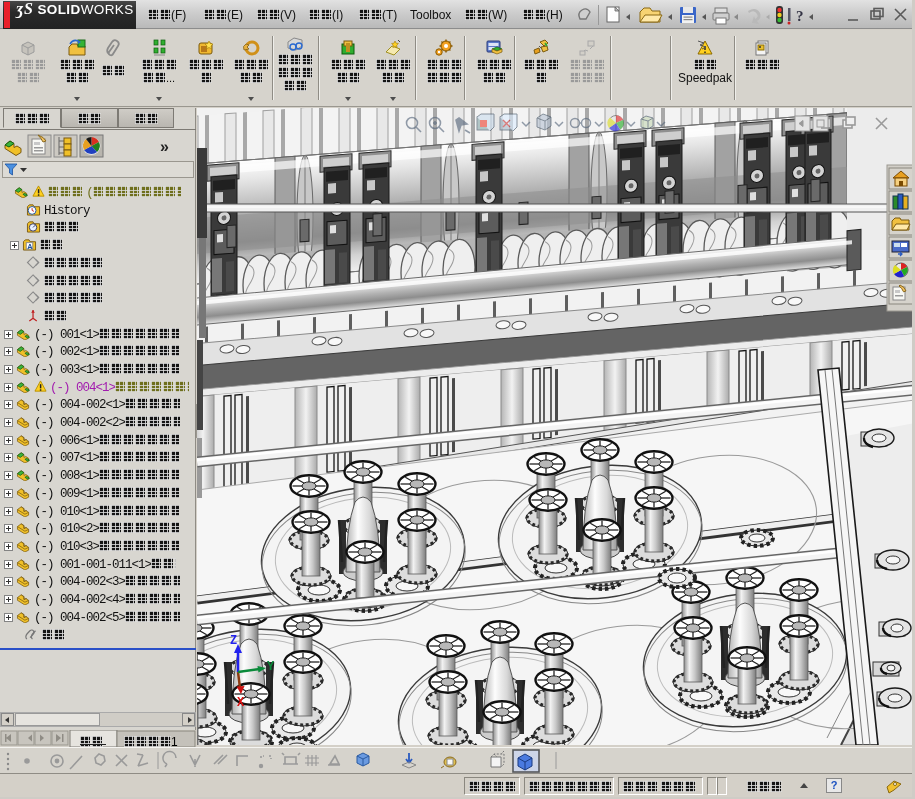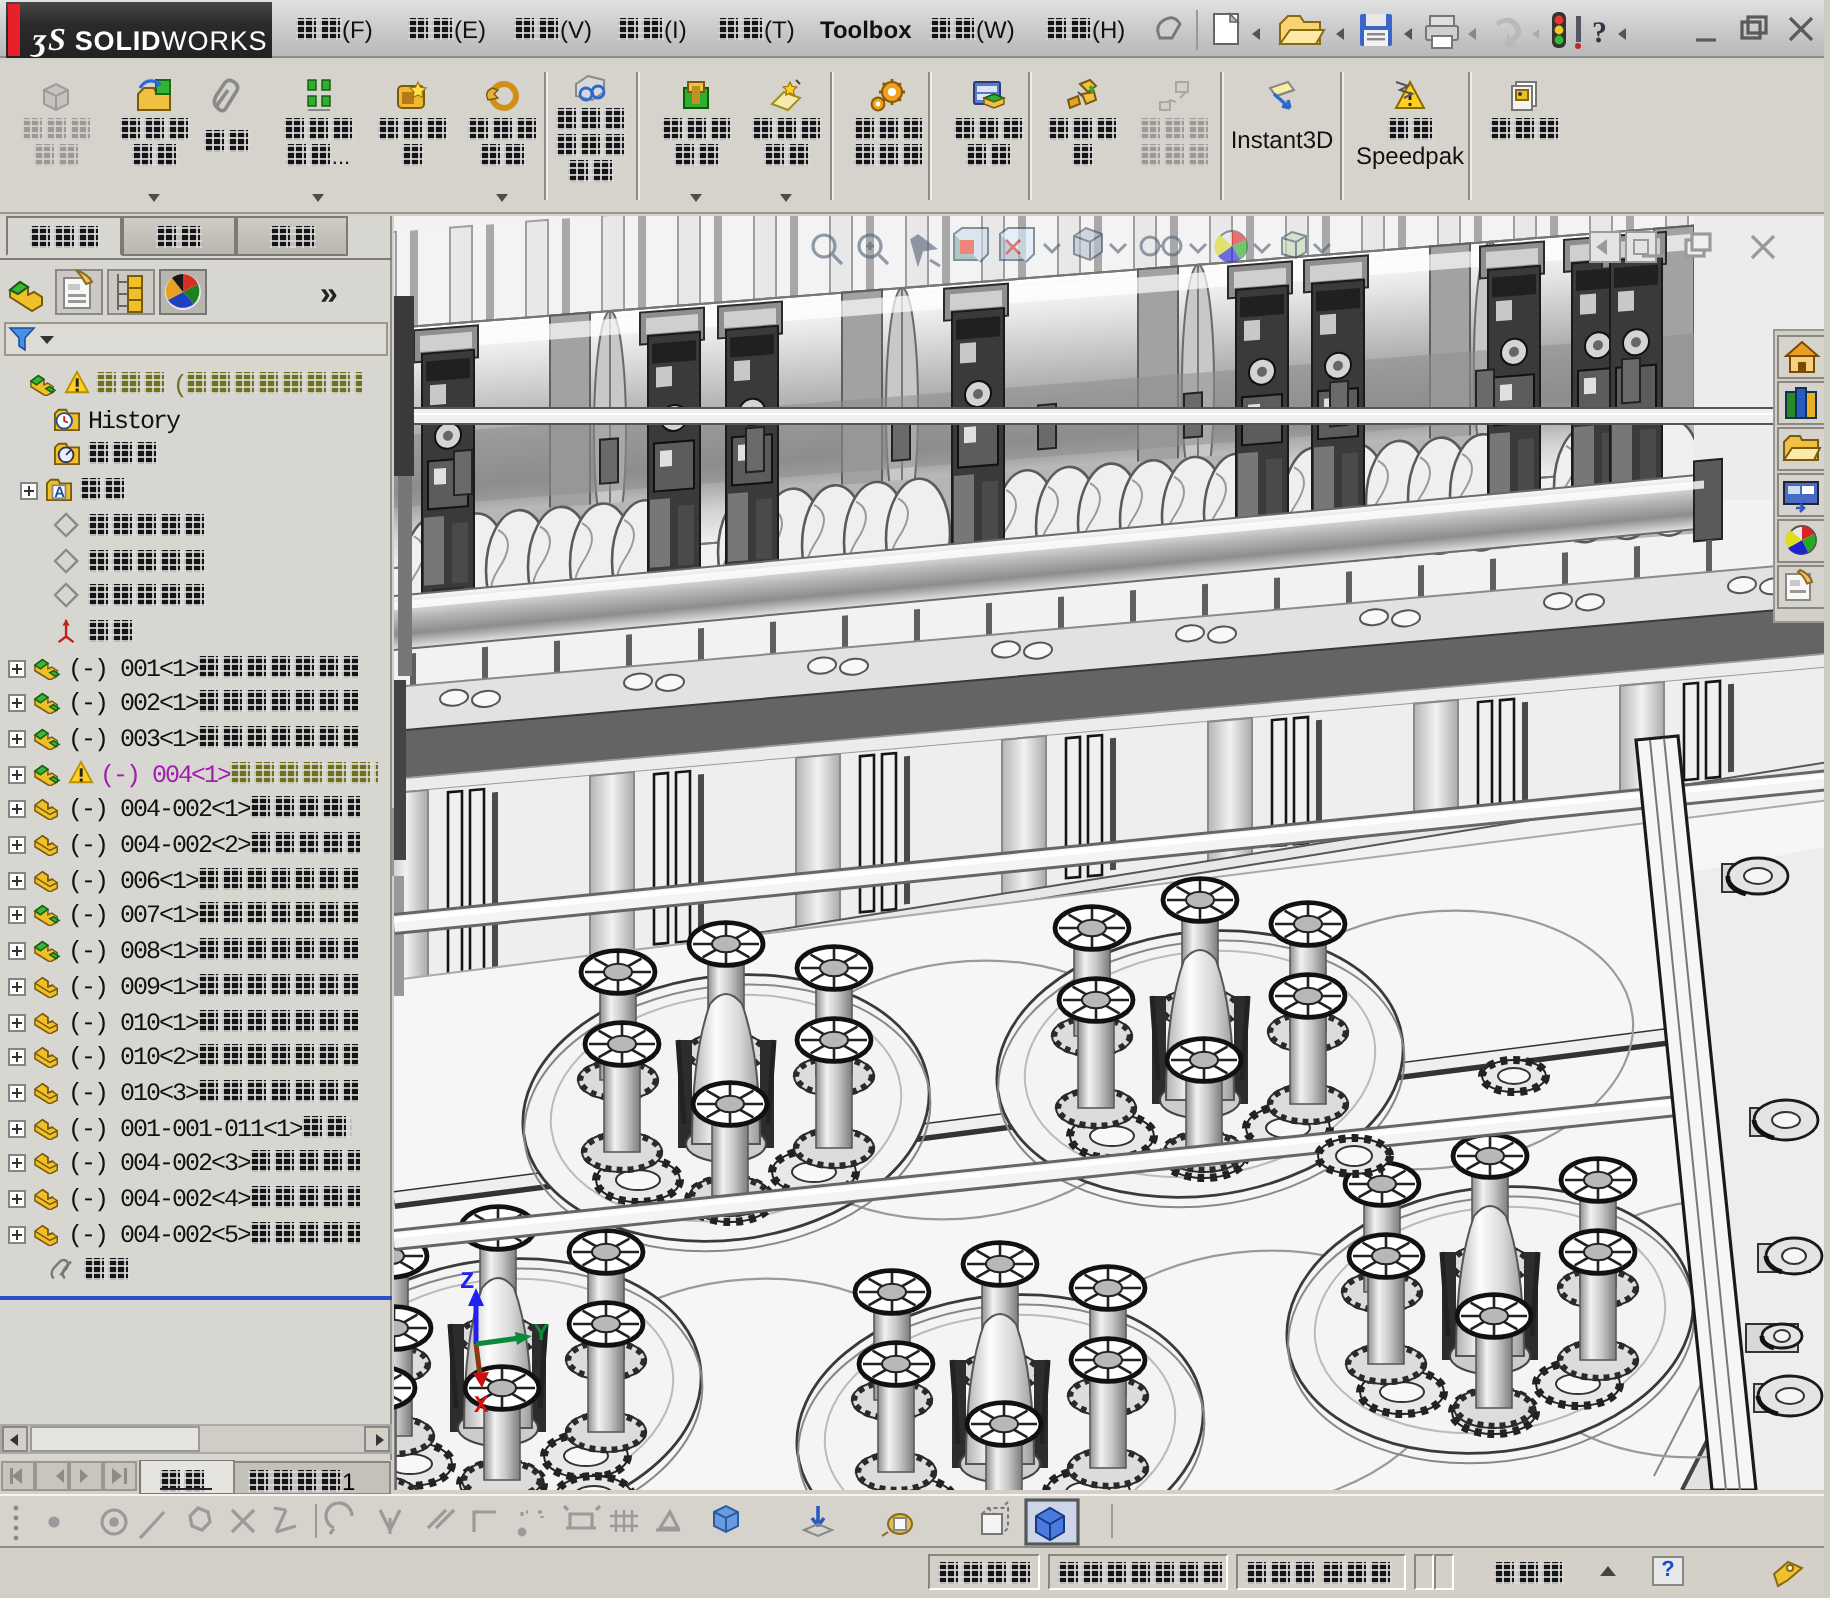--- a/index.html
+++ b/index.html
@@ -13,21 +13,21 @@
 .zhg{background:repeating-linear-gradient(0deg,rgba(214,211,204,.85) 0 1px,transparent 1px 3.2px),
 repeating-linear-gradient(90deg,rgba(214,211,204,.85) 0 1px,transparent 1px 4px),
 repeating-linear-gradient(90deg,#9a9a9a 0 10px,transparent 10px 12px)}
 .zho{background:repeating-linear-gradient(0deg,rgba(222,222,222,.8) 0 1px,transparent 1px 3.2px),
 repeating-linear-gradient(90deg,rgba(222,222,222,.8) 0 1px,transparent 1px 4px),
 repeating-linear-gradient(90deg,#6f6f1d 0 10px,transparent 10px 12px)}
 
 #title{left:0;top:0;width:915px;height:29px;background:linear-gradient(#e2e2e2,#cdcdcd 45%,#b9b9b9);border-bottom:1px solid #8c8c8c}
 #logo{left:3px;top:1px;width:133px;height:28px;background:linear-gradient(#474747,#2a2a2a 40%,#222)}
 #redbar{left:4px;top:2px;width:6px;height:26px;background:#e8202a}
-#logotext{left:16px;top:12px;color:#fff;font-size:13.5px;font-weight:bold;letter-spacing:.4px}
+#logotext{left:16px;top:0;color:#fff;font-size:13.5px;font-weight:bold;letter-spacing:.4px}
 .menuitem{position:absolute;top:8px;font-size:12px;color:#111}
 
 #toolbar{left:0;top:30px;width:915px;height:77px;background:#d6d3cc;border-bottom:1px solid #9a978f}
 .tbtn{position:absolute;top:3px;width:52px;height:71px;text-align:center;font-size:11px;color:#111}
 .tbtn .ic{display:block;margin:5px auto 1px auto;width:20px;height:20px}
 .tlbl{line-height:13px;height:13px}
 .sep{position:absolute;top:6px;width:1px;height:64px;background:#8f8c85;box-shadow:1px 0 0 #efeeea}
 .caret{position:absolute;width:0;height:0;border-left:3.5px solid transparent;border-right:3.5px solid transparent;border-top:4px solid #4d4d4d}
 
 #panel{left:0;top:108px;width:196px;height:622px;background:#d8d6d0;border-right:1px solid #8f8c85}
@@ -48,21 +48,21 @@
 
 <div id="title" class="abs"></div>
 <div id="logo" class="abs"></div>
 <div id="redbar" class="abs"></div>
 <div id="logotext" class="abs"><i style="font-family:'Liberation Serif';font-size:16px">ʒS</i> SOLID<span style="font-weight:normal">WORKS</span></div>
 <div class="menuitem" style="left:148px"><span class="zh" style="width:23px"></span>(F)</div>
 <div class="menuitem" style="left:204px"><span class="zh" style="width:23px"></span>(E)</div>
 <div class="menuitem" style="left:257px"><span class="zh" style="width:23px"></span>(V)</div>
 <div class="menuitem" style="left:309px"><span class="zh" style="width:23px"></span>(I)</div>
 <div class="menuitem" style="left:359px"><span class="zh" style="width:23px"></span>(T)</div>
-<div class="menuitem" style="left:410px;font-weight:bold">Toolbox</div>
+<div class="menuitem" style="left:410px;font-weight:normal">Toolbox</div>
 <div class="menuitem" style="left:465px"><span class="zh" style="width:23px"></span>(W)</div>
 <div class="menuitem" style="left:523px"><span class="zh" style="width:23px"></span>(H)</div>
 <div id="qbar" class="abs" style="left:576px;top:3px;width:339px;height:24px">
 <svg width="339" height="24" viewBox="0 0 339 24">
  <g fill="none" stroke="#777" stroke-width="1.4">
   <path d="M4 16 q-3 -6 2 -9 q5 -3 8 2 l-4 7 z" fill="#cfcfcf"></path>
  </g>
  <rect x="22" y="2" width="1" height="20" fill="#999"></rect>
  <g>
           <rect x="31" y="4" width="12" height="15" fill="#fff" stroke="#666"></rect>
@@ -246,28 +246,20 @@
           <g stroke="#a8a8a8" fill="#d2cfc8">
             <path d="M4 16 l4 -4 M8 12 l3 1 M13 11 l3 -3"></path>
             <rect x="11" y="3" width="6" height="5"></rect>
             <rect x="3" y="13" width="5" height="4"></rect>
           </g>
         </svg>
   <div class="tlbl"><span class="zh zhg" style="width:35px"></span></div>
         <div class="tlbl"><span class="zh zhg" style="width:35px"></span></div>
  </div>
  <div class="sep" style="left:610px"></div>
- <div class="tbtn" style="left:612px;width:58px">
-  <svg class="ic" viewBox="0 0 20 20">
-          <path d="M4 6 l9 -3 3 4 -9 3 z" fill="#f5f0a0" stroke="#888"></path>
-          <path d="M4 6 l3 4 9 -3" fill="none" stroke="#888"></path>
-          <path d="M6 9 l8 7 M14 16 l-1 -4 m1 4 l-4 -1" stroke="#2a6ad0" stroke-width="1.7" fill="none"></path>
-        </svg>
-  <div class="tlbl" style="margin-top:6px;font-size:12px">Instant3D</div>
- </div>
  <div class="sep" style="left:670px"></div>
  <div class="tbtn" style="left:673px;width:64px">
   <svg class="ic" viewBox="0 0 20 20">
           <path d="M10 3 l7 13 h-14 z" fill="#ffd020" stroke="#8a6a00"></path>
           <path d="M10 8 v4 M10 13.5 v1.5" stroke="#222" stroke-width="1.4"></path>
           <path d="M3 3 l6 2 -4 2 6 2 -4 2" fill="none" stroke="#555"></path>
         </svg>
   <div class="tlbl"><span class="zh" style="width:23px"></span></div>
         <div class="tlbl" style="font-size:12px">Speedpak</div>
  </div>

